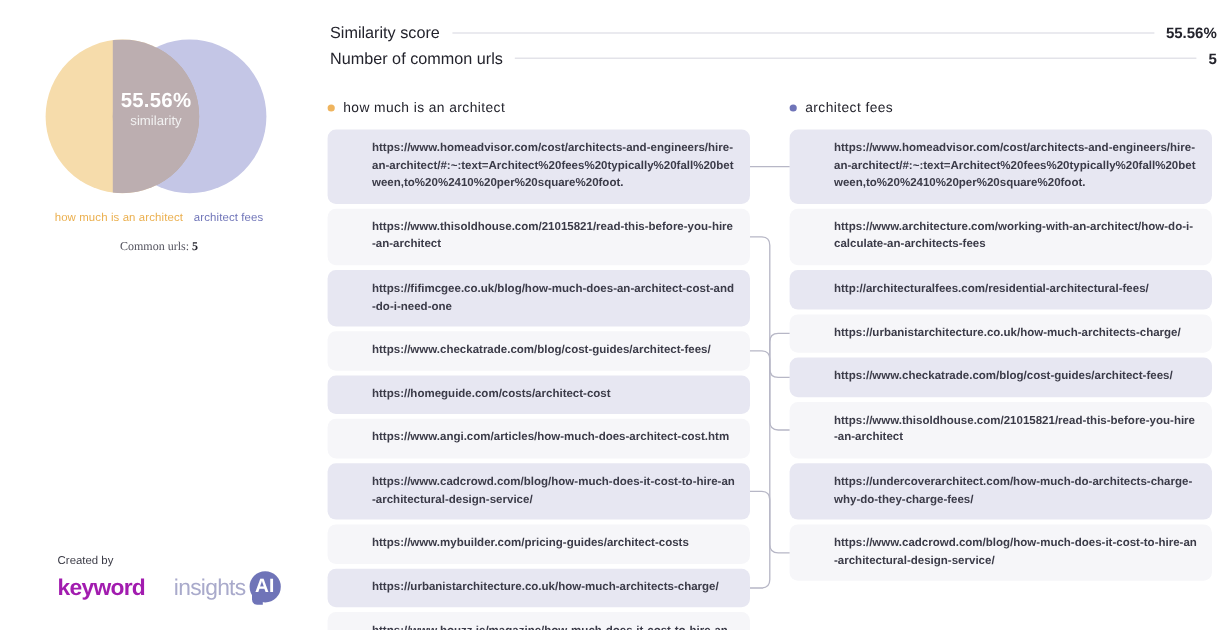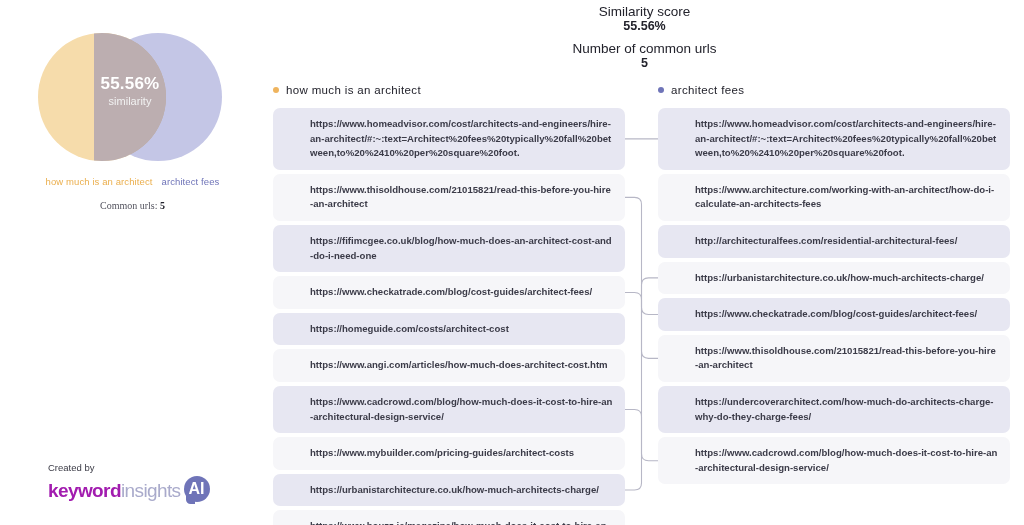--- a/index.html
+++ b/index.html
@@ -49,21 +49,21 @@
     position: absolute; left: 20px; top: 200px; width: 225px;
     text-align: center; font-size: 10px; color: #53535e; font-family: Liberation Serif, serif;
   }
   #common-line b { color: #23232c; font-weight: bold; }
 
   
   #footer { position: absolute; left: 48px; top: 462px; }
   #created-by { font-size: 9.5px; color: #3a3a45; margin-bottom: 3px; }
   #logo { display: flex; align-items: center; }
   #logo-kw { font-size: 19px; font-weight: bold; color: #a21caf; letter-spacing: -.6px; }
-  #logo-ins { font-size: 19px; color: #A9AACB; letter-spacing: -.6px; }
+  #logo-ins { font-size: 19px; color: #A9AACB; letter-spacing: -.6px; margin-left: 24px; }
   #logo-ai {
     position: relative; margin-left: 3px; width: 30px; height: 30px;
   }
   #logo-ai-circle {
     position: absolute; left: 0; top: 0; width: 26px; height: 26px;
     border-radius: 50%; background: #6F74B8;
     color: #fff; font-size: 16px; font-weight: bold;
     display: flex; align-items: center; justify-content: center;
   }
   #logo-ai-stem {
@@ -72,22 +72,22 @@
     transform: rotate(0deg);
   }
 
   
   #main { position: absolute; left: 265px; top: 0; width: 759px; height: 525px; }
 
   .stat-row {
     position: absolute; left: 10px; width: 739px;
     display: flex; align-items: center;
   }
-  #stat-similarity { top: 4px; flex-direction: column; }
-  #stat-common { top: 41px; flex-direction: column; }
+  #stat-similarity { top: 20px; }
+  #stat-common { top: 41px; }
   .stat-label { font-size: 13.5px; color: #23232c; white-space: nowrap; }
   .stat-rule { flex: 1; height: 1px; background: #dddde4; margin: 0 10px; }
   .stat-value { font-size: 12.5px; font-weight: bold; color: #23232c; white-space: nowrap; }
 
   .col-head {
     position: absolute; top: 84px;
     display: flex; align-items: center;
     font-size: 11.5px; color: #23232c; letter-spacing: .35px;
   }
   #col-head-left  { left: 8px; }

